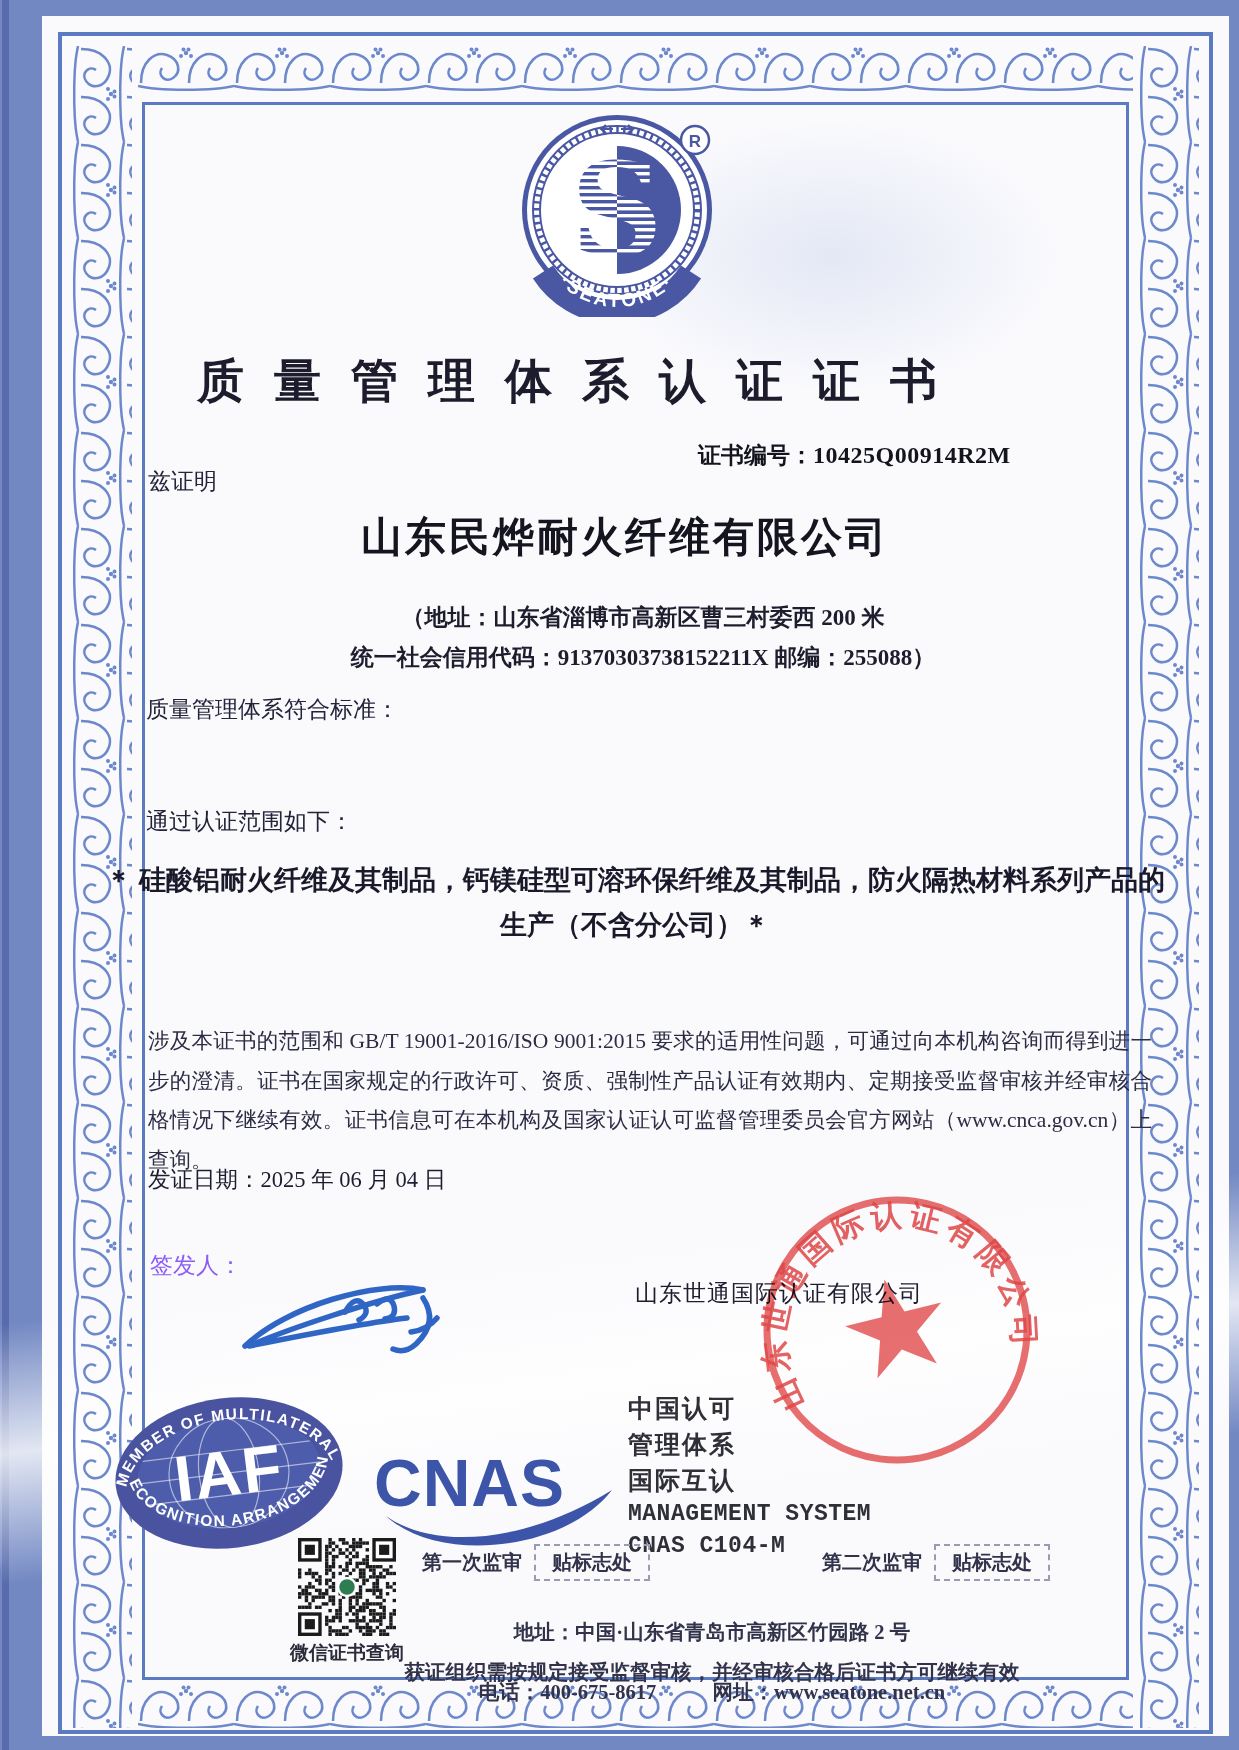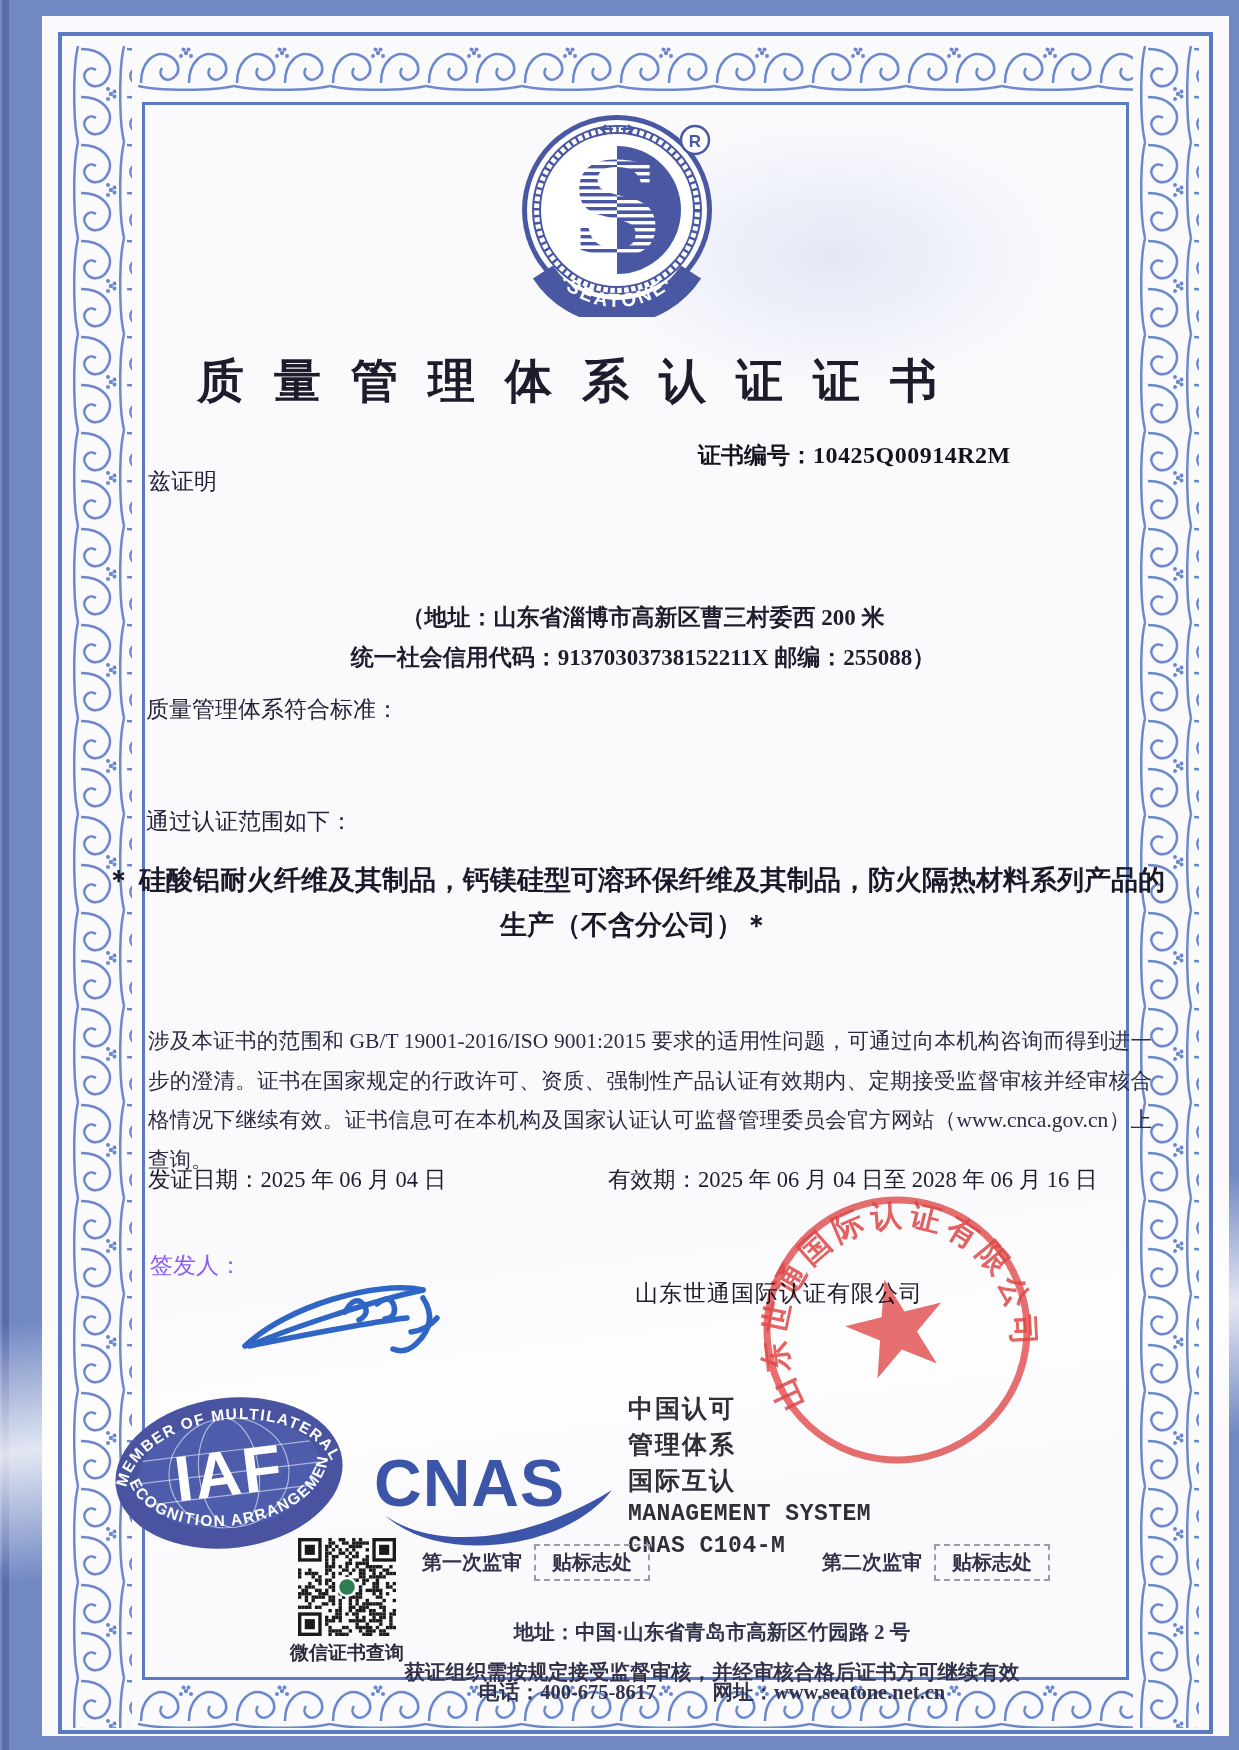--- a/index.html
+++ b/index.html
@@ -156,35 +156,33 @@
     </svg>
 
     <div class="abs title">质量管理体系认证证书</div>
 
     <div class="abs cert-line">
       <span>证书编号：</span><span class="num">10425Q00914R2M</span>
     </div>
 
     <div class="abs intro">兹证明</div>
 
+    <div class="abs company">山东民烨耐火纤维有限公司</div>
     <div class="abs addr addr1">（地址：山东省淄博市高新区曹三村委西 200 米</div>
     <div class="abs addr addr2">统一社会信用代码：91370303738152211X 邮编：255088）</div>
 
     <div class="abs lbl std-label">质量管理体系符合标准：</div>
 
     <div class="abs lbl scope-label">通过认证范围如下：</div>
     <div class="abs scope-text">＊ 硅酸铝耐火纤维及其制品，钙镁硅型可溶环保纤维及其制品，防火隔热材料系列产品的生产（不含分公司）＊</div>
 
     <div class="abs notice">涉及本证书的范围和 GB/T 19001-2016/ISO 9001:2015 要求的适用性问题，可通过向本机构咨询而得到进一步的澄清。证书在国家规定的行政许可、资质、强制性产品认证有效期内、定期接受监督审核并经审核合格情况下继续有效。证书信息可在本机构及国家认证认可监督管理委员会官方网站（www.cnca.gov.cn）上查询。</div>
 
     <div class="abs date-issue">
       <span>发证日期：</span><span>2025 年 06 月 04 日</span>
-    </div>
-    <div class="abs date-valid">
-      <span>有效期：</span><span>2025 年 06 月 04 日至 2028 年 06 月 16 日</span>
     </div>
 
     <div class="abs signer">签发人：</div>
 
     <svg class="abs sig-svg" width="235" height="105">
       <g stroke="#2f66c5" stroke-width="5.5" fill="none" stroke-linecap="round" stroke-linejoin="round">
         <path d="M18 78 C 60 38 150 12 196 22"></path>
         <path d="M196 22 C 148 32 58 62 22 78 C 82 66 142 54 180 50"></path>
         <path d="M118 44 q 10 -18 19 -7 q 6 9 -5 15"></path>
         <path d="M150 36 q 13 -11 17 2 q 3 11 -9 13"></path>

